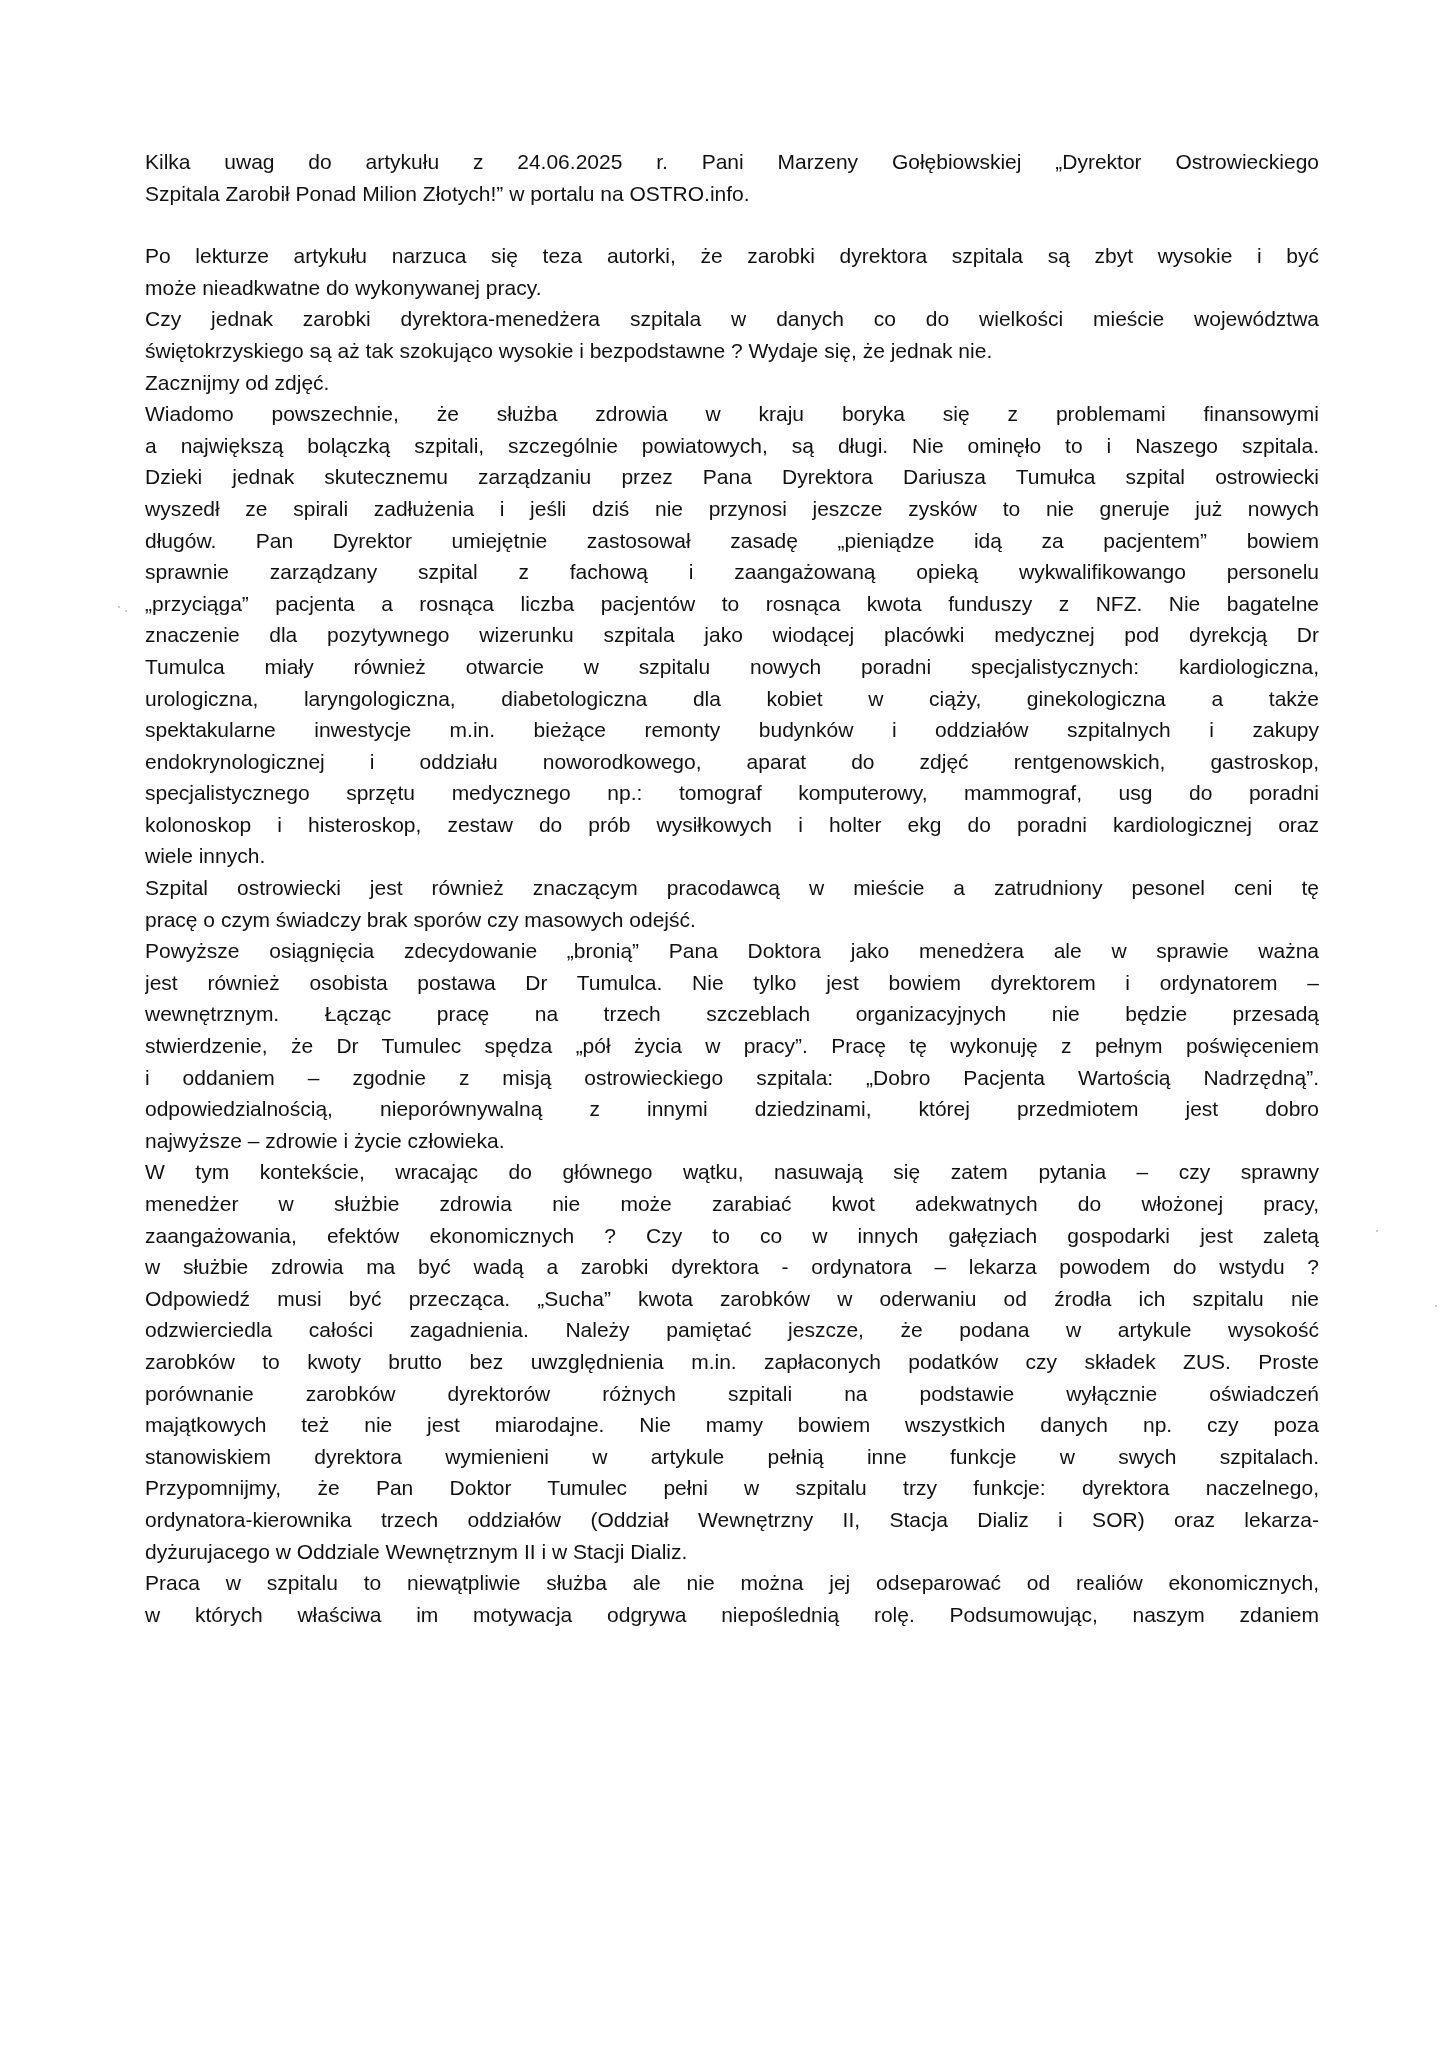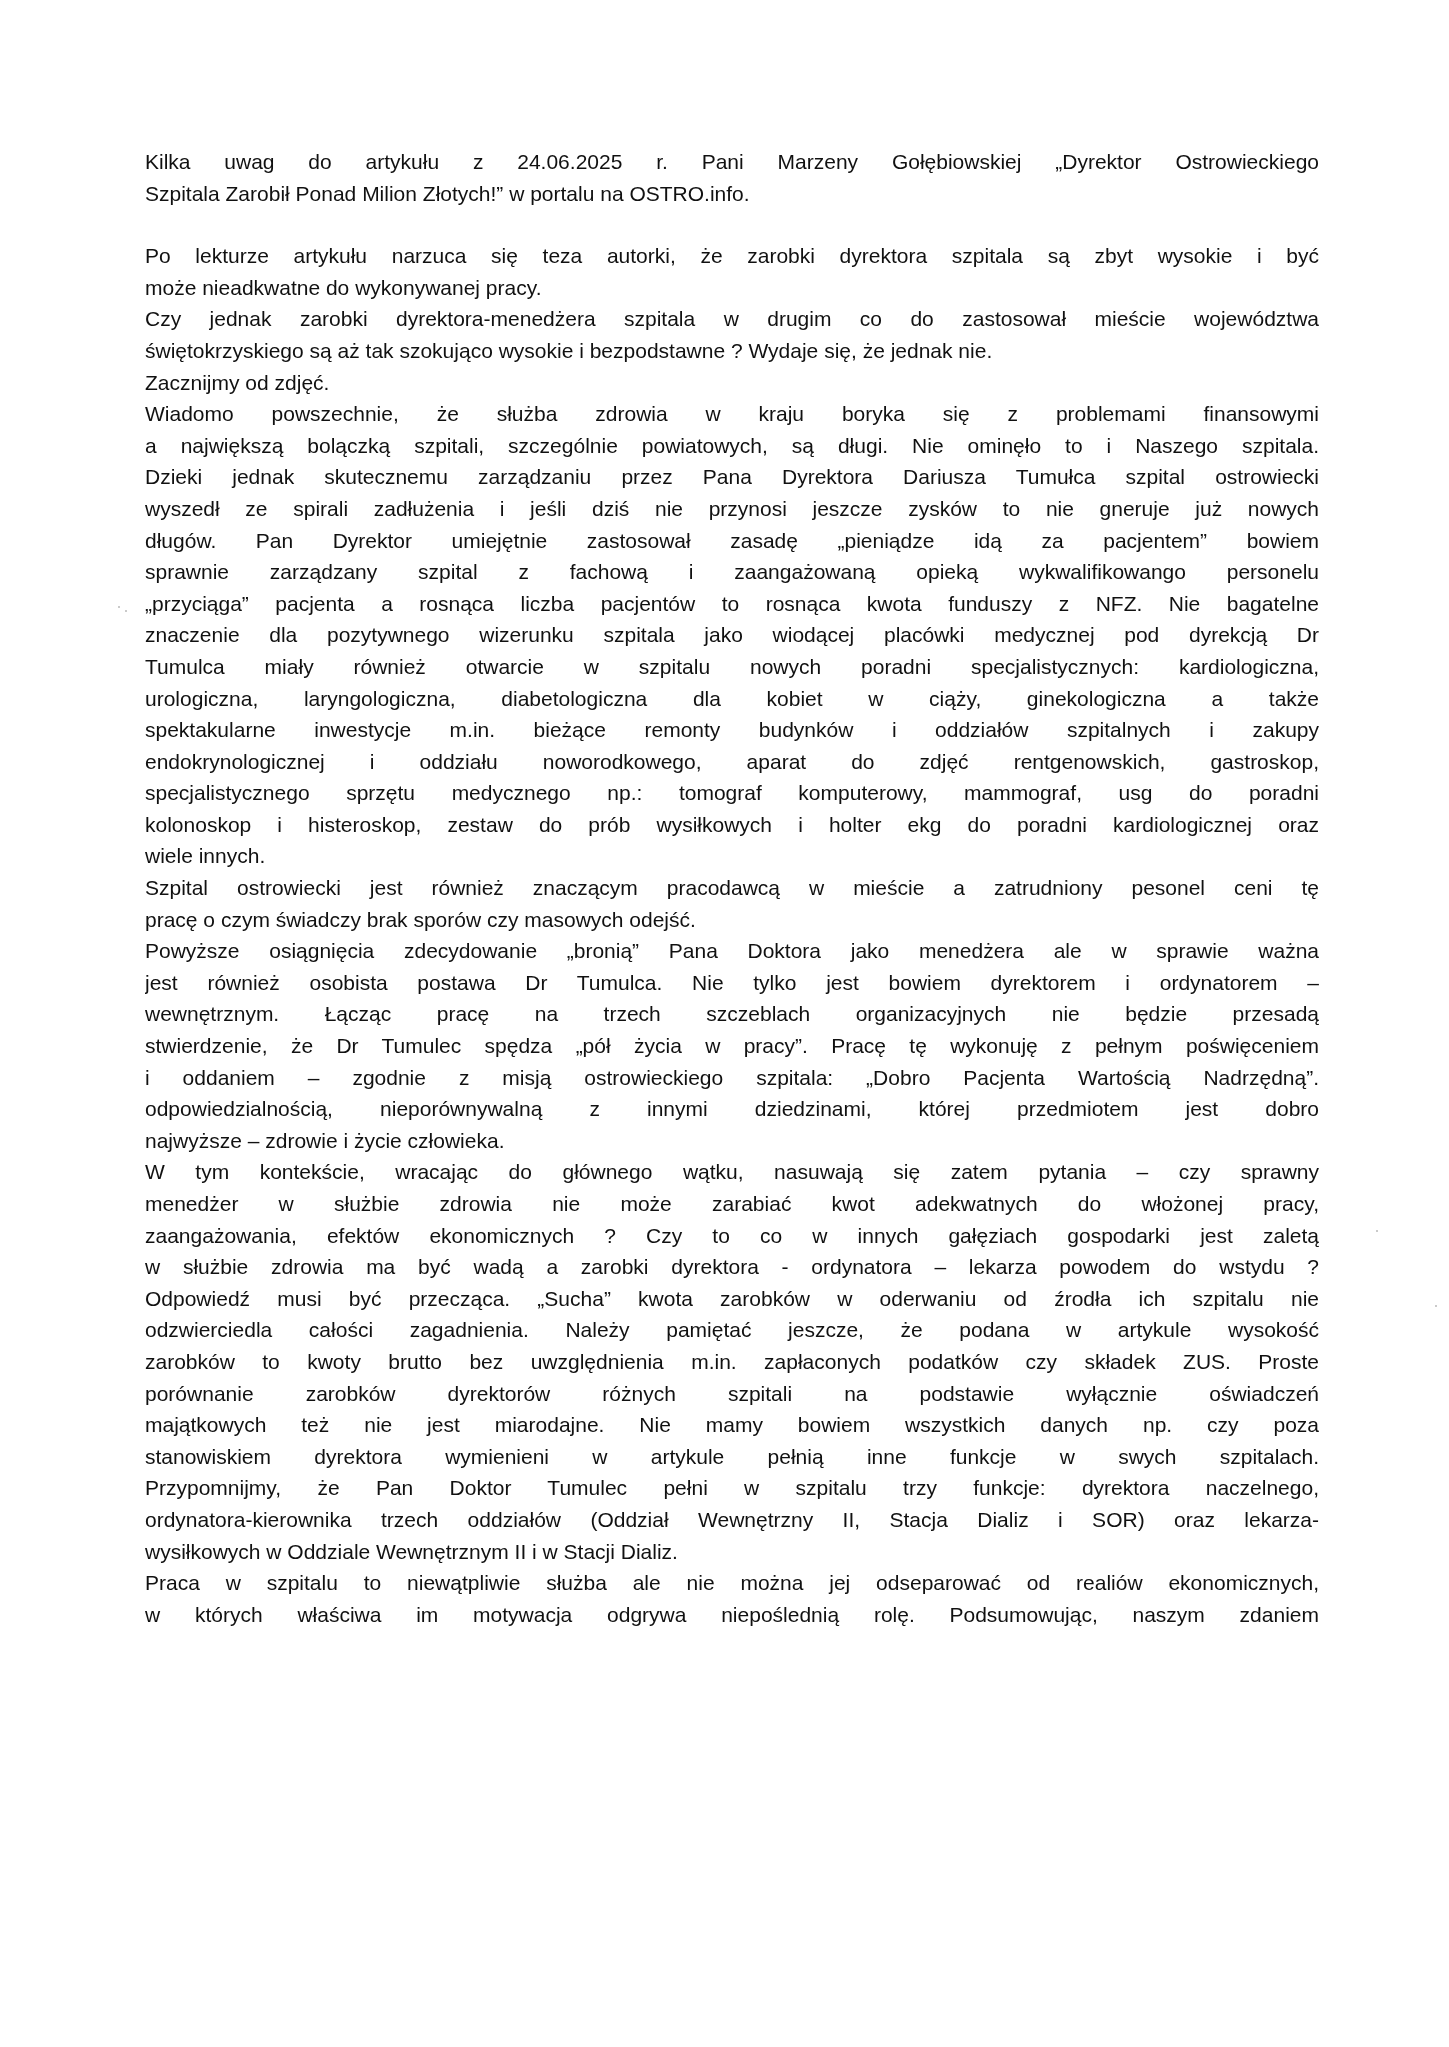--- a/index.html
+++ b/index.html
@@ -68,21 +68,21 @@
 
     <div>
       <span class="line justify">Kilka uwag do artykułu z 24.06.2025 r. Pani Marzeny Gołębiowskiej „Dyrektor Ostrowieckiego</span>
       <span class="line">Szpitala Zarobił Ponad Milion Złotych!” w portalu na OSTRO.info.</span>
     </div>
     <span class="gap"></span>
 
     <div>
       <span class="line justify">Po lekturze artykułu narzuca się teza autorki, że zarobki dyrektora szpitala są zbyt wysokie i być</span>
       <span class="line">może nieadkwatne do wykonywanej pracy.</span>
-      <span class="line justify">Czy jednak zarobki dyrektora-menedżera szpitala w drugim co do zastosował mieście województwa</span>
+      <span class="line justify">Czy jednak zarobki dyrektora-menedżera szpitala w danych co do wielkości mieście województwa</span>
       <span class="line">świętokrzyskiego są aż tak szokująco wysokie i bezpodstawne ? Wydaje się, że jednak nie.</span>
       <span class="line">Zacznijmy od zdjęć.</span>
     </div>
 
     <div>
       <span class="line justify">Wiadomo powszechnie, że służba zdrowia w kraju boryka się z problemami finansowymi</span>
       <span class="line justify">a największą bolączką szpitali, szczególnie powiatowych, są długi. Nie ominęło to i Naszego szpitala.</span>
       <span class="line justify">Dzieki jednak skutecznemu zarządzaniu przez Pana Dyrektora Dariusza Tumułca szpital ostrowiecki</span>
       <span class="line justify">wyszedł ze spirali zadłużenia i jeśli dziś nie przynosi jeszcze zysków to nie  gneruje już nowych</span>
       <span class="line justify">długów.  Pan Dyrektor umiejętnie zastosował zasadę „pieniądze idą za pacjentem” bowiem</span>
@@ -119,21 +119,21 @@
       <span class="line justify">zaangażowania, efektów ekonomicznych ? Czy to co w innych gałęziach gospodarki jest zaletą</span>
       <span class="line justify">w służbie zdrowia ma być wadą a zarobki dyrektora - ordynatora – lekarza powodem do wstydu ?</span>
       <span class="line justify">Odpowiedź musi być przecząca. „Sucha” kwota zarobków w oderwaniu od źrodła ich szpitalu nie</span>
       <span class="line justify">odzwierciedla całości zagadnienia. Należy pamiętać jeszcze, że podana w artykule wysokość</span>
       <span class="line justify">zarobków to kwoty brutto bez uwzględnienia m.in. zapłaconych podatków czy składek ZUS. Proste</span>
       <span class="line justify">porównanie zarobków dyrektorów różnych szpitali na podstawie wyłącznie oświadczeń</span>
       <span class="line justify">majątkowych też nie jest miarodajne. Nie mamy bowiem wszystkich danych np. czy poza</span>
       <span class="line justify">stanowiskiem dyrektora wymienieni w artykule pełnią inne funkcje w swych szpitalach.</span>
       <span class="line justify">Przypomnijmy, że Pan Doktor Tumulec pełni w szpitalu trzy funkcje: dyrektora naczelnego,</span>
       <span class="line justify">ordynatora-kierownika trzech oddziałów (Oddział Wewnętrzny II, Stacja Dializ i SOR) oraz lekarza-</span>
-      <span class="line">wysiłkowych w Oddziale Wewnętrznym II i w Stacji Dializ.</span>
+      <span class="line">dyżurujacego w Oddziale Wewnętrznym II i w Stacji Dializ.</span>
     </div>
 
     <div>
       <span class="line justify">Praca w szpitalu to niewątpliwie służba ale nie można jej odseparować od realiów ekonomicznych,</span>
       <span class="line justify">w których właściwa im motywacja odgrywa niepoślednią rolę. Podsumowując, naszym zdaniem</span>
     </div>
   </div>
 </div>
 
 </body></html>

